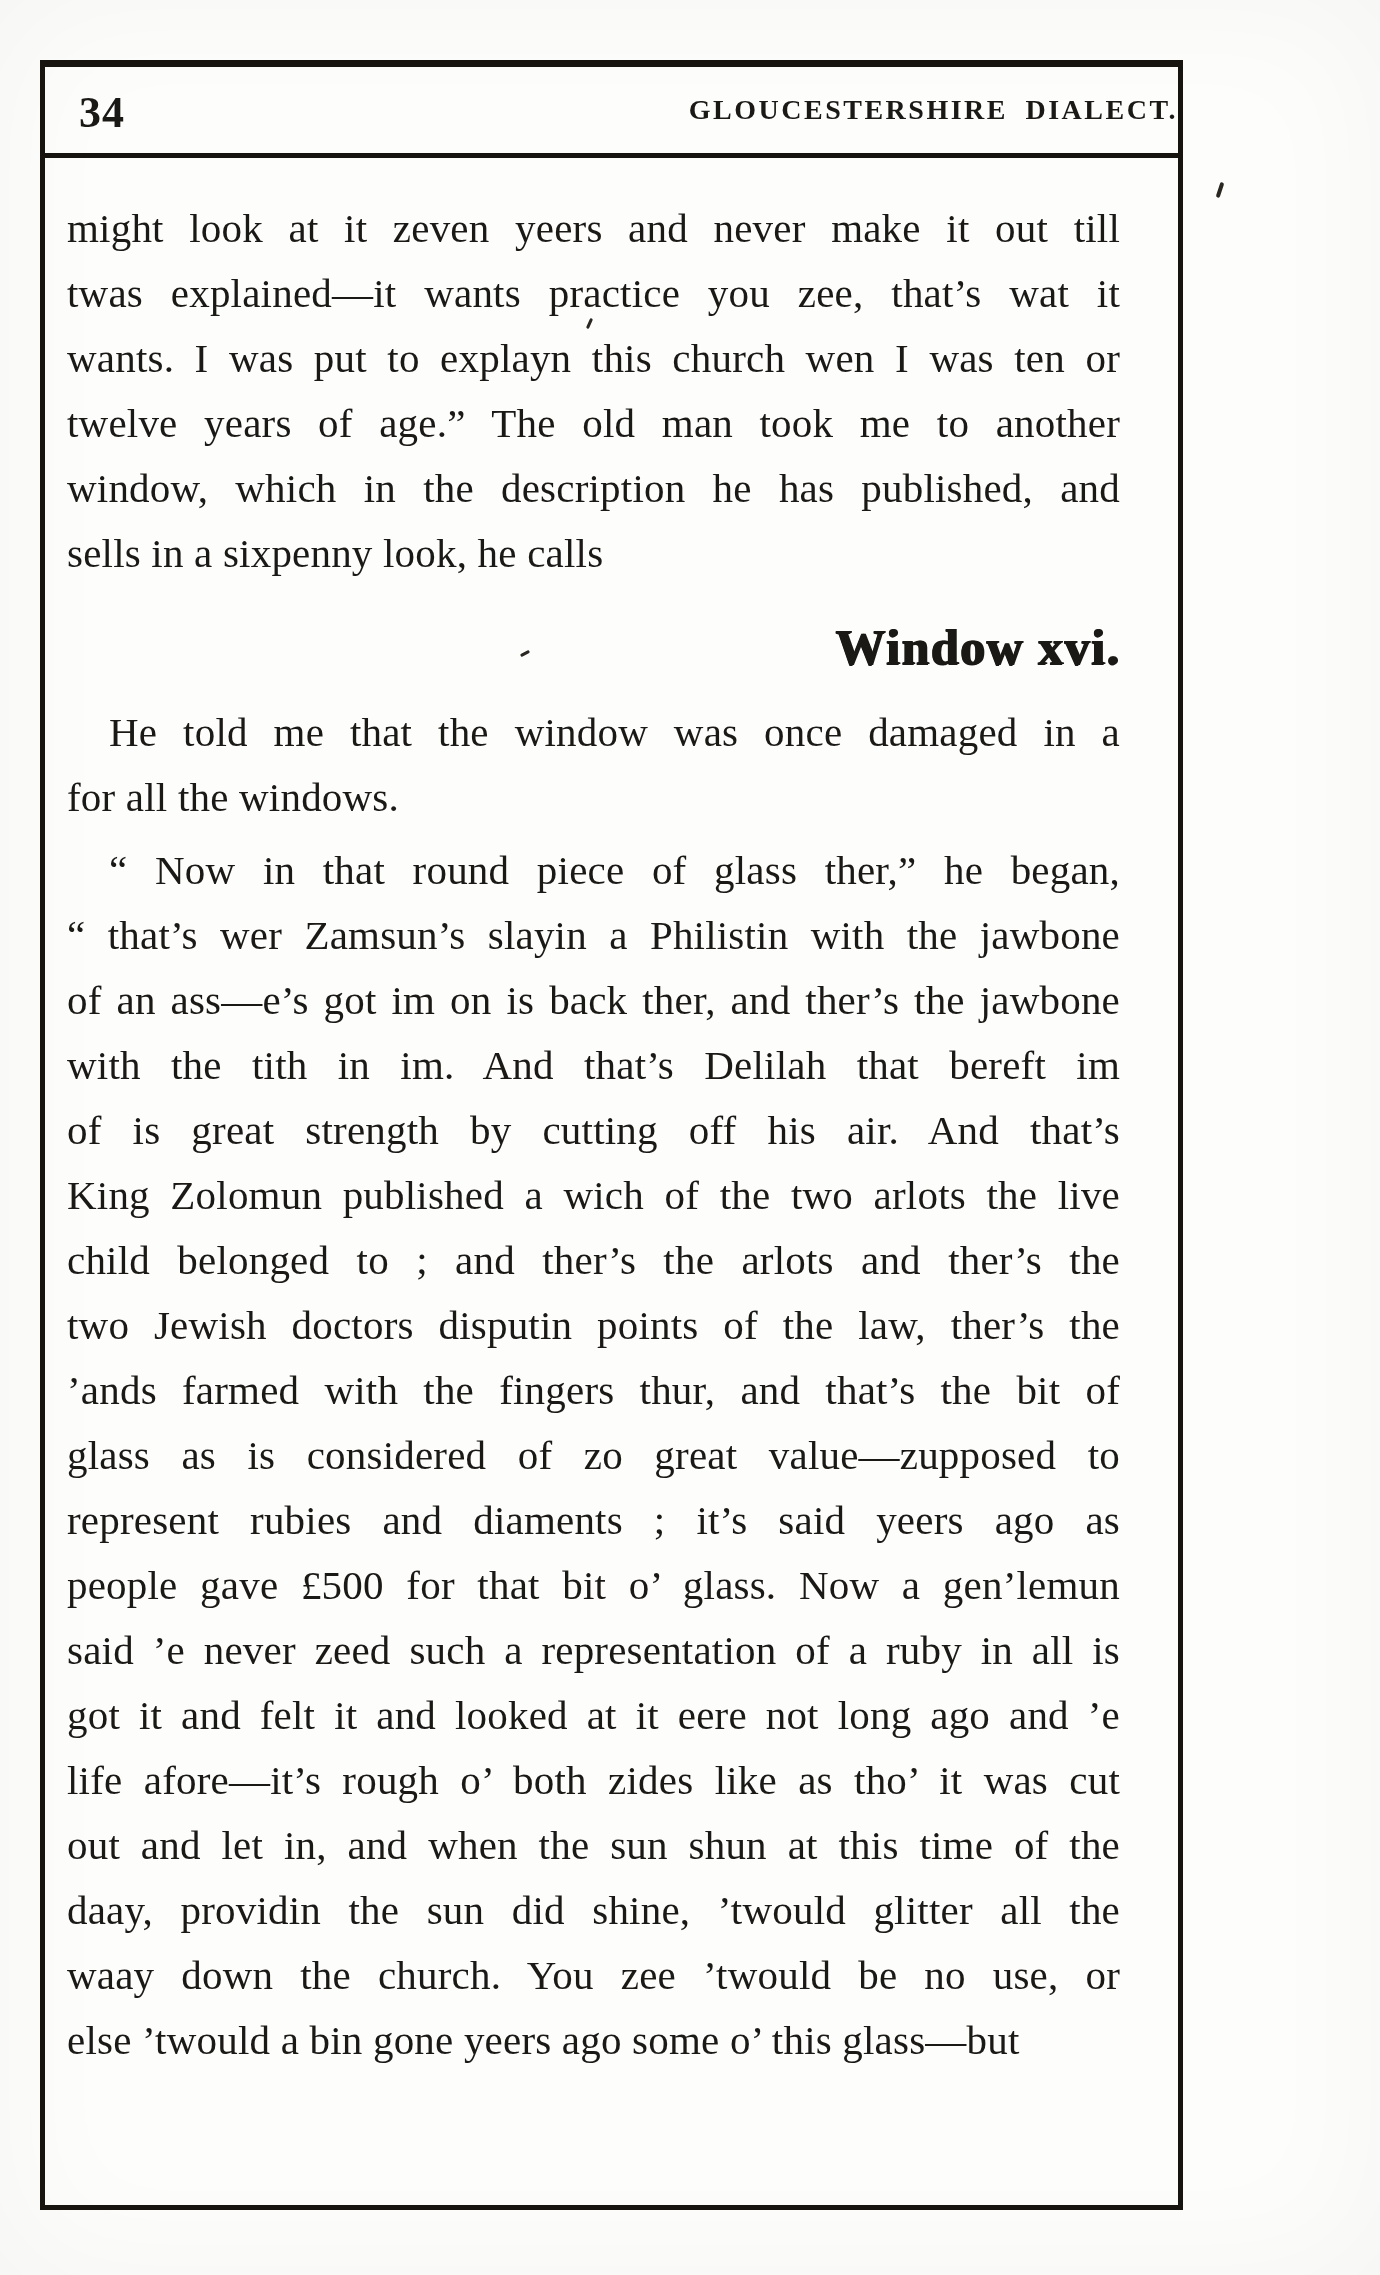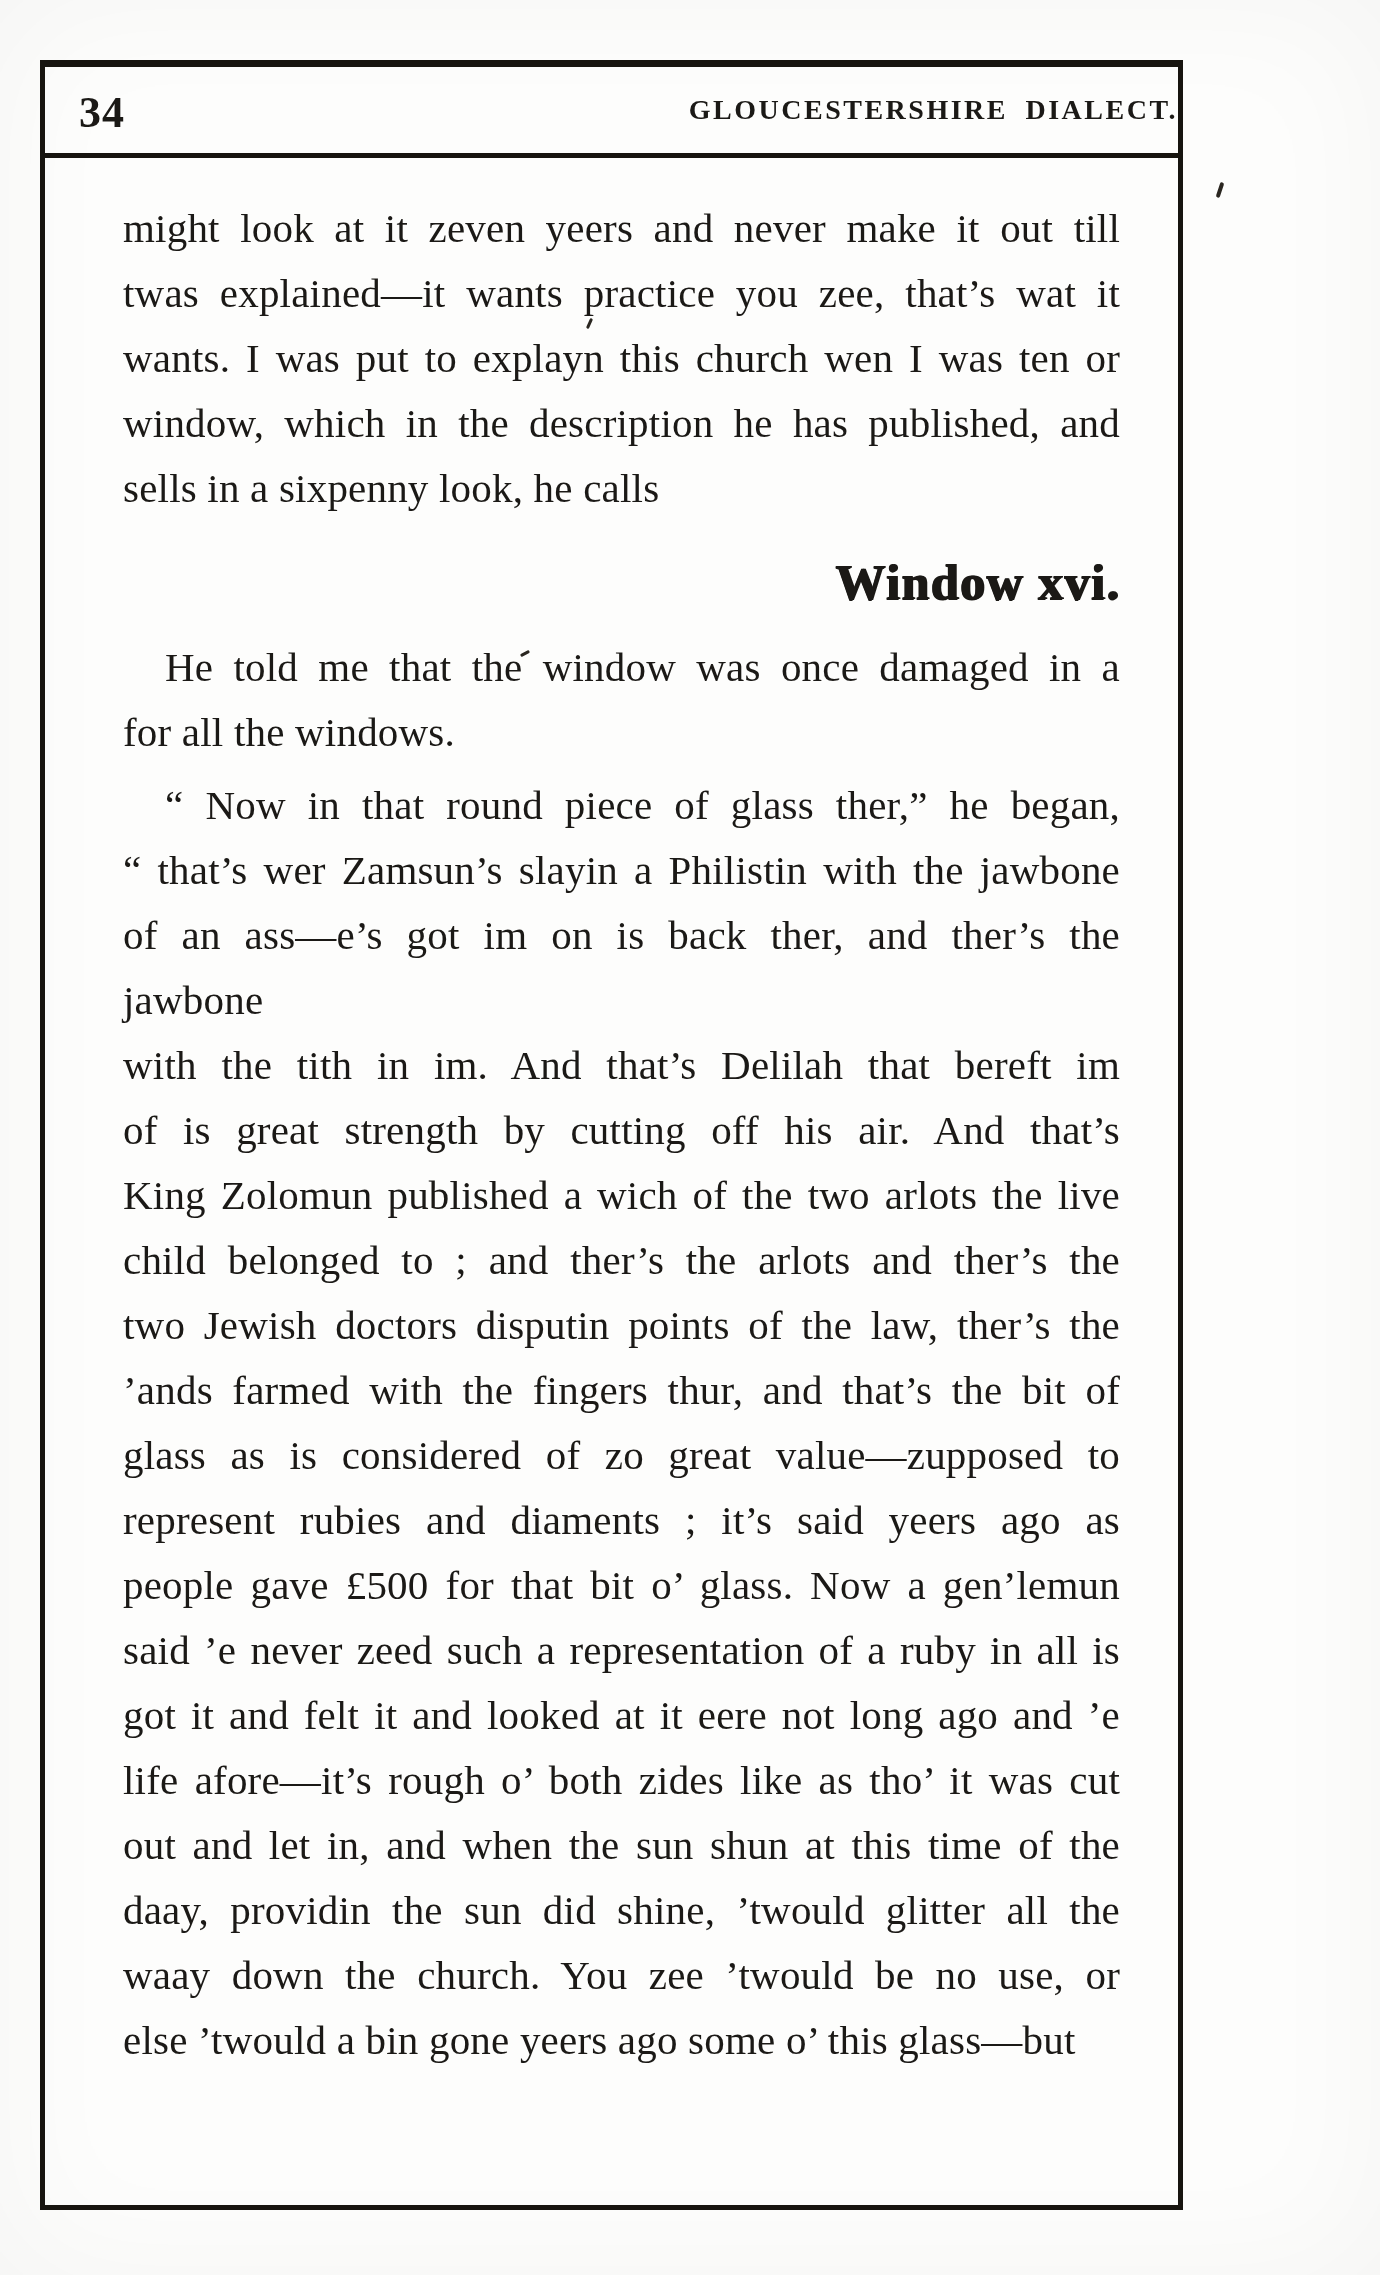--- a/index.html
+++ b/index.html
@@ -49,22 +49,21 @@
   .running-title {
     width: 100%;
     text-align: right;
     font-size: 28px;
     font-weight: 700;
     letter-spacing: 2.5px;
     word-spacing: 8px;
     margin-left: 30px;
   }
   .page-body {
-    padding: 38px 58px 0 50px;
-    margin-left: 28px;
+    padding: 38px 58px 0 22px;
   }
   .line {
     font-size: 41px;
     line-height: 65px;
     text-align: justify;
     text-align-last: justify;
     letter-spacing: 0.2px;
   }
   .para .line:last-child {
     text-align-last: left;
@@ -107,20 +106,21 @@
       <span class="page-number">34</span>
       <div class="running-title">GLOUCESTERSHIRE DIALECT.</div>
     </div>
 
     <div class="page-body">
 
       <div class="para">
           <div class="line">might look at it zeven yeers and never make it out till</div>
           <div class="line">twas explained—it wants practice you zee, that’s wat it</div>
           <div class="line">wants.  I was put to explayn this church wen I was ten or</div>
+          <div class="line">twelve years of age.”  The old man took me to another</div>
           <div class="line">window, which in the description he has published, and</div>
           <div class="line">sells in a sixpenny look, he calls</div>
         </div>
 
       <div class="window-heading">Window xvi.</div>
 
       <div class="para indented">
           <div class="line">He told me that the window was once damaged in a</div>
           <div class="line">for all the windows.</div>
         </div>

